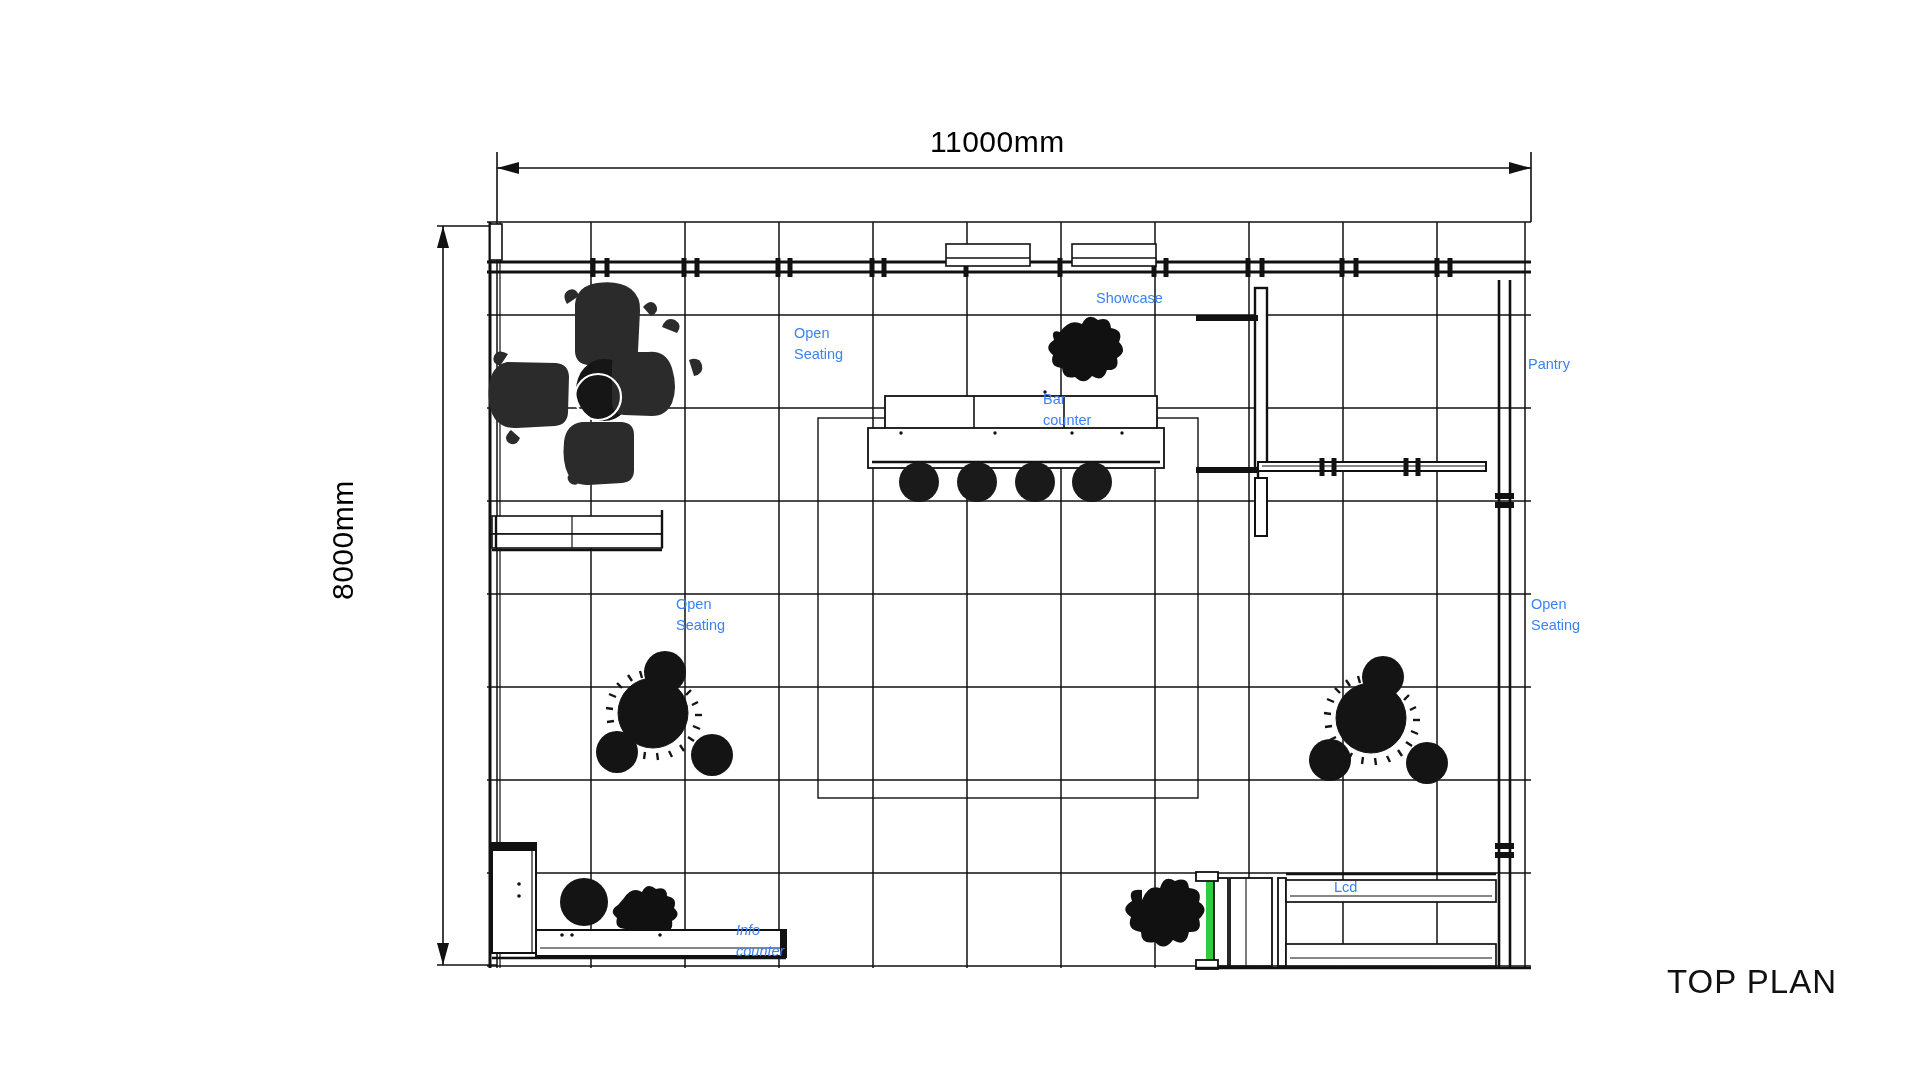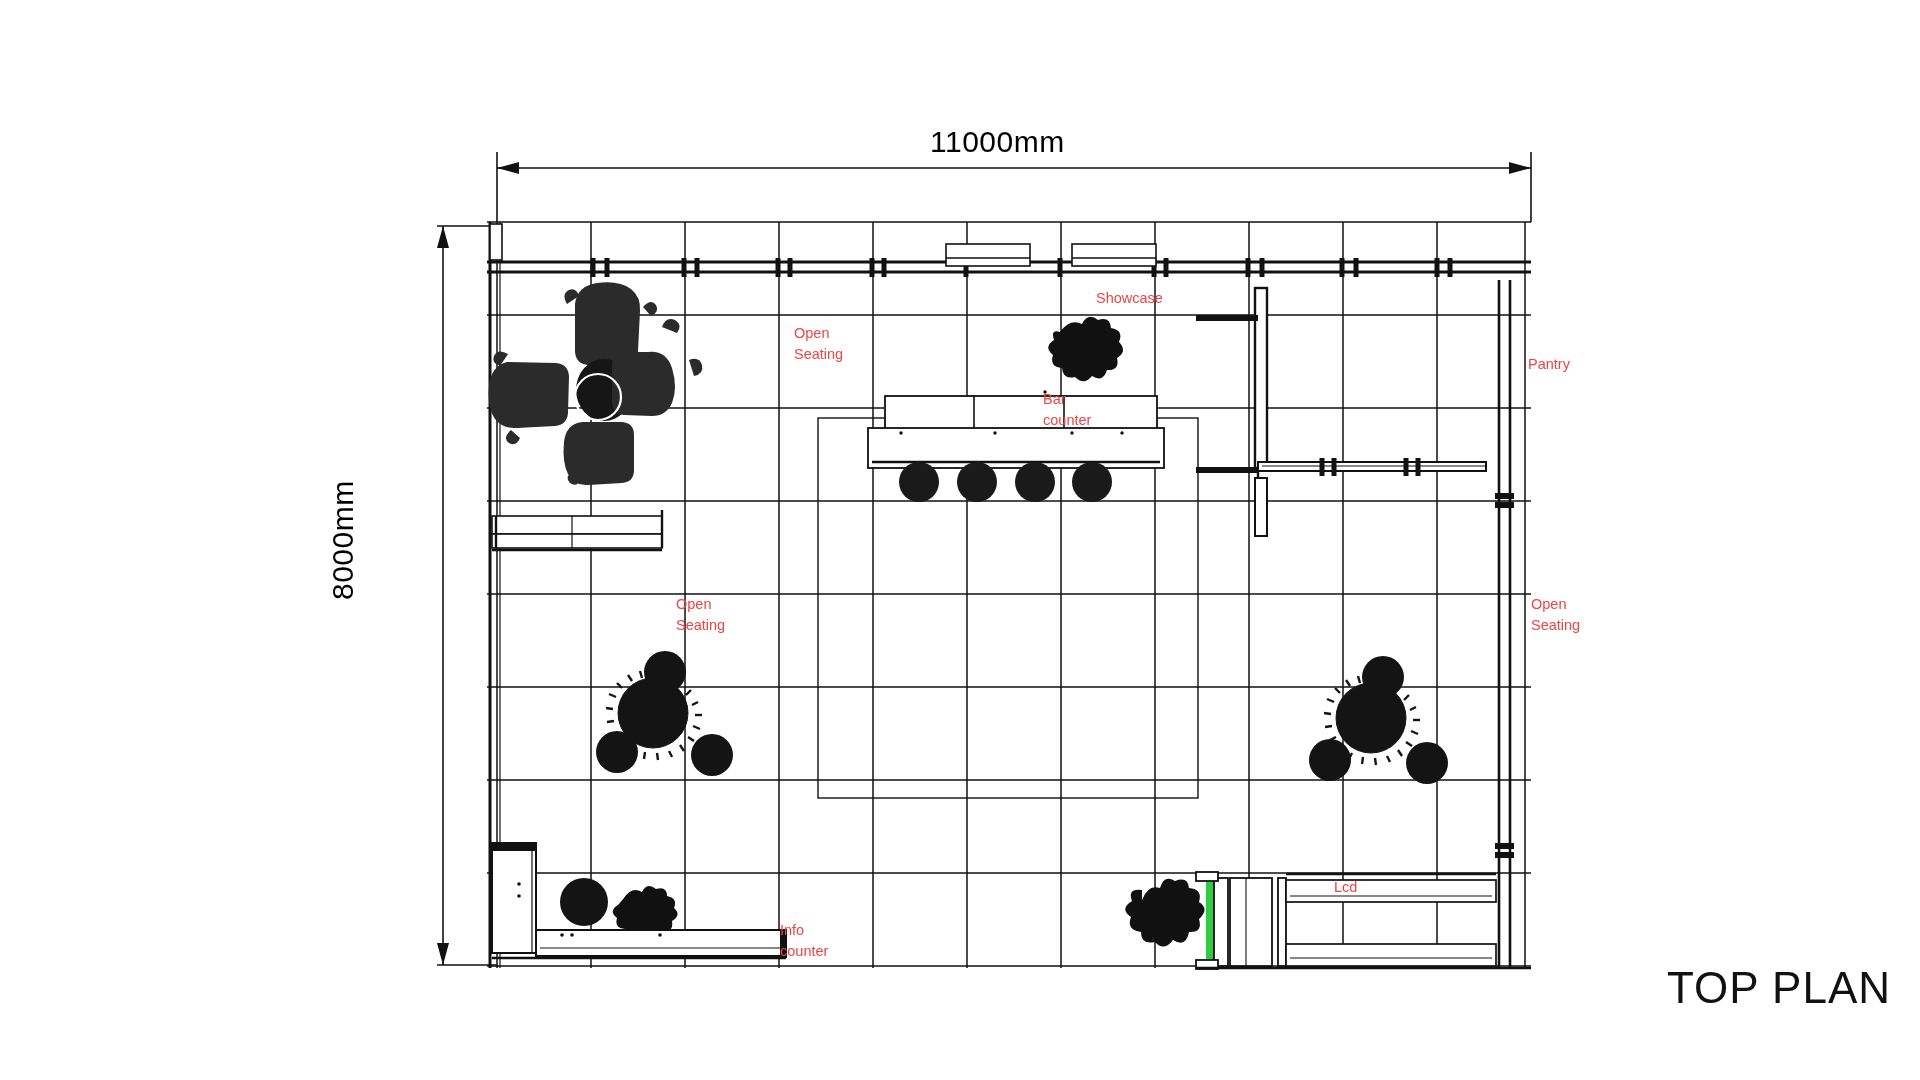--- a/index.html
+++ b/index.html
@@ -37,34 +37,34 @@
   }
   #dim-left-label {
     left: 326px;
     top: 600px;
     transform: rotate(-90deg);
     transform-origin: left top;
   }
 
   .room-label {
     position: absolute;
-    color: #ef4444;
+    color: #3b82f6;
     font-family: "Liberation Sans", sans-serif;
     font-size: 14.5px;
     line-height: 21px;
     white-space: pre-line;
     text-align: left;
   }
 
   #title-top-plan {
     position: absolute;
     left: 1667px;
     top: 963px;
     font-family: "Liberation Sans", sans-serif;
-    font-size: 44px;
+    font-size: 33px;
     color: #111111;
     letter-spacing: 1px;
     white-space: nowrap;
   }
 </style>
 </head>
 <body>
 
 <svg id="canvas" viewBox="0 0 1920 1080" xmlns="http://www.w3.org/2000/svg">
 
@@ -396,16 +396,16 @@
 <div class="room-label" style="left:1528px; top:354px;text-align:right;">Pantry</div>
 
 <div class="room-label" style="left:676px; top:594px;">Open
 Seating</div>
 
 <div class="room-label" style="left:1531px; top:594px;">Open
 Seating</div>
 
 <div class="room-label" style="left:1328px; top:877px;margin-left:6px;">Lcd</div>
 
-<div class="room-label" style="left:780px; top:920px;">Info
+<div class="room-label" style="left:736px; top:920px;font-style:italic;">Info
 counter</div>
 
 <div id="title-top-plan">TOP PLAN</div>
 
 </body></html>

